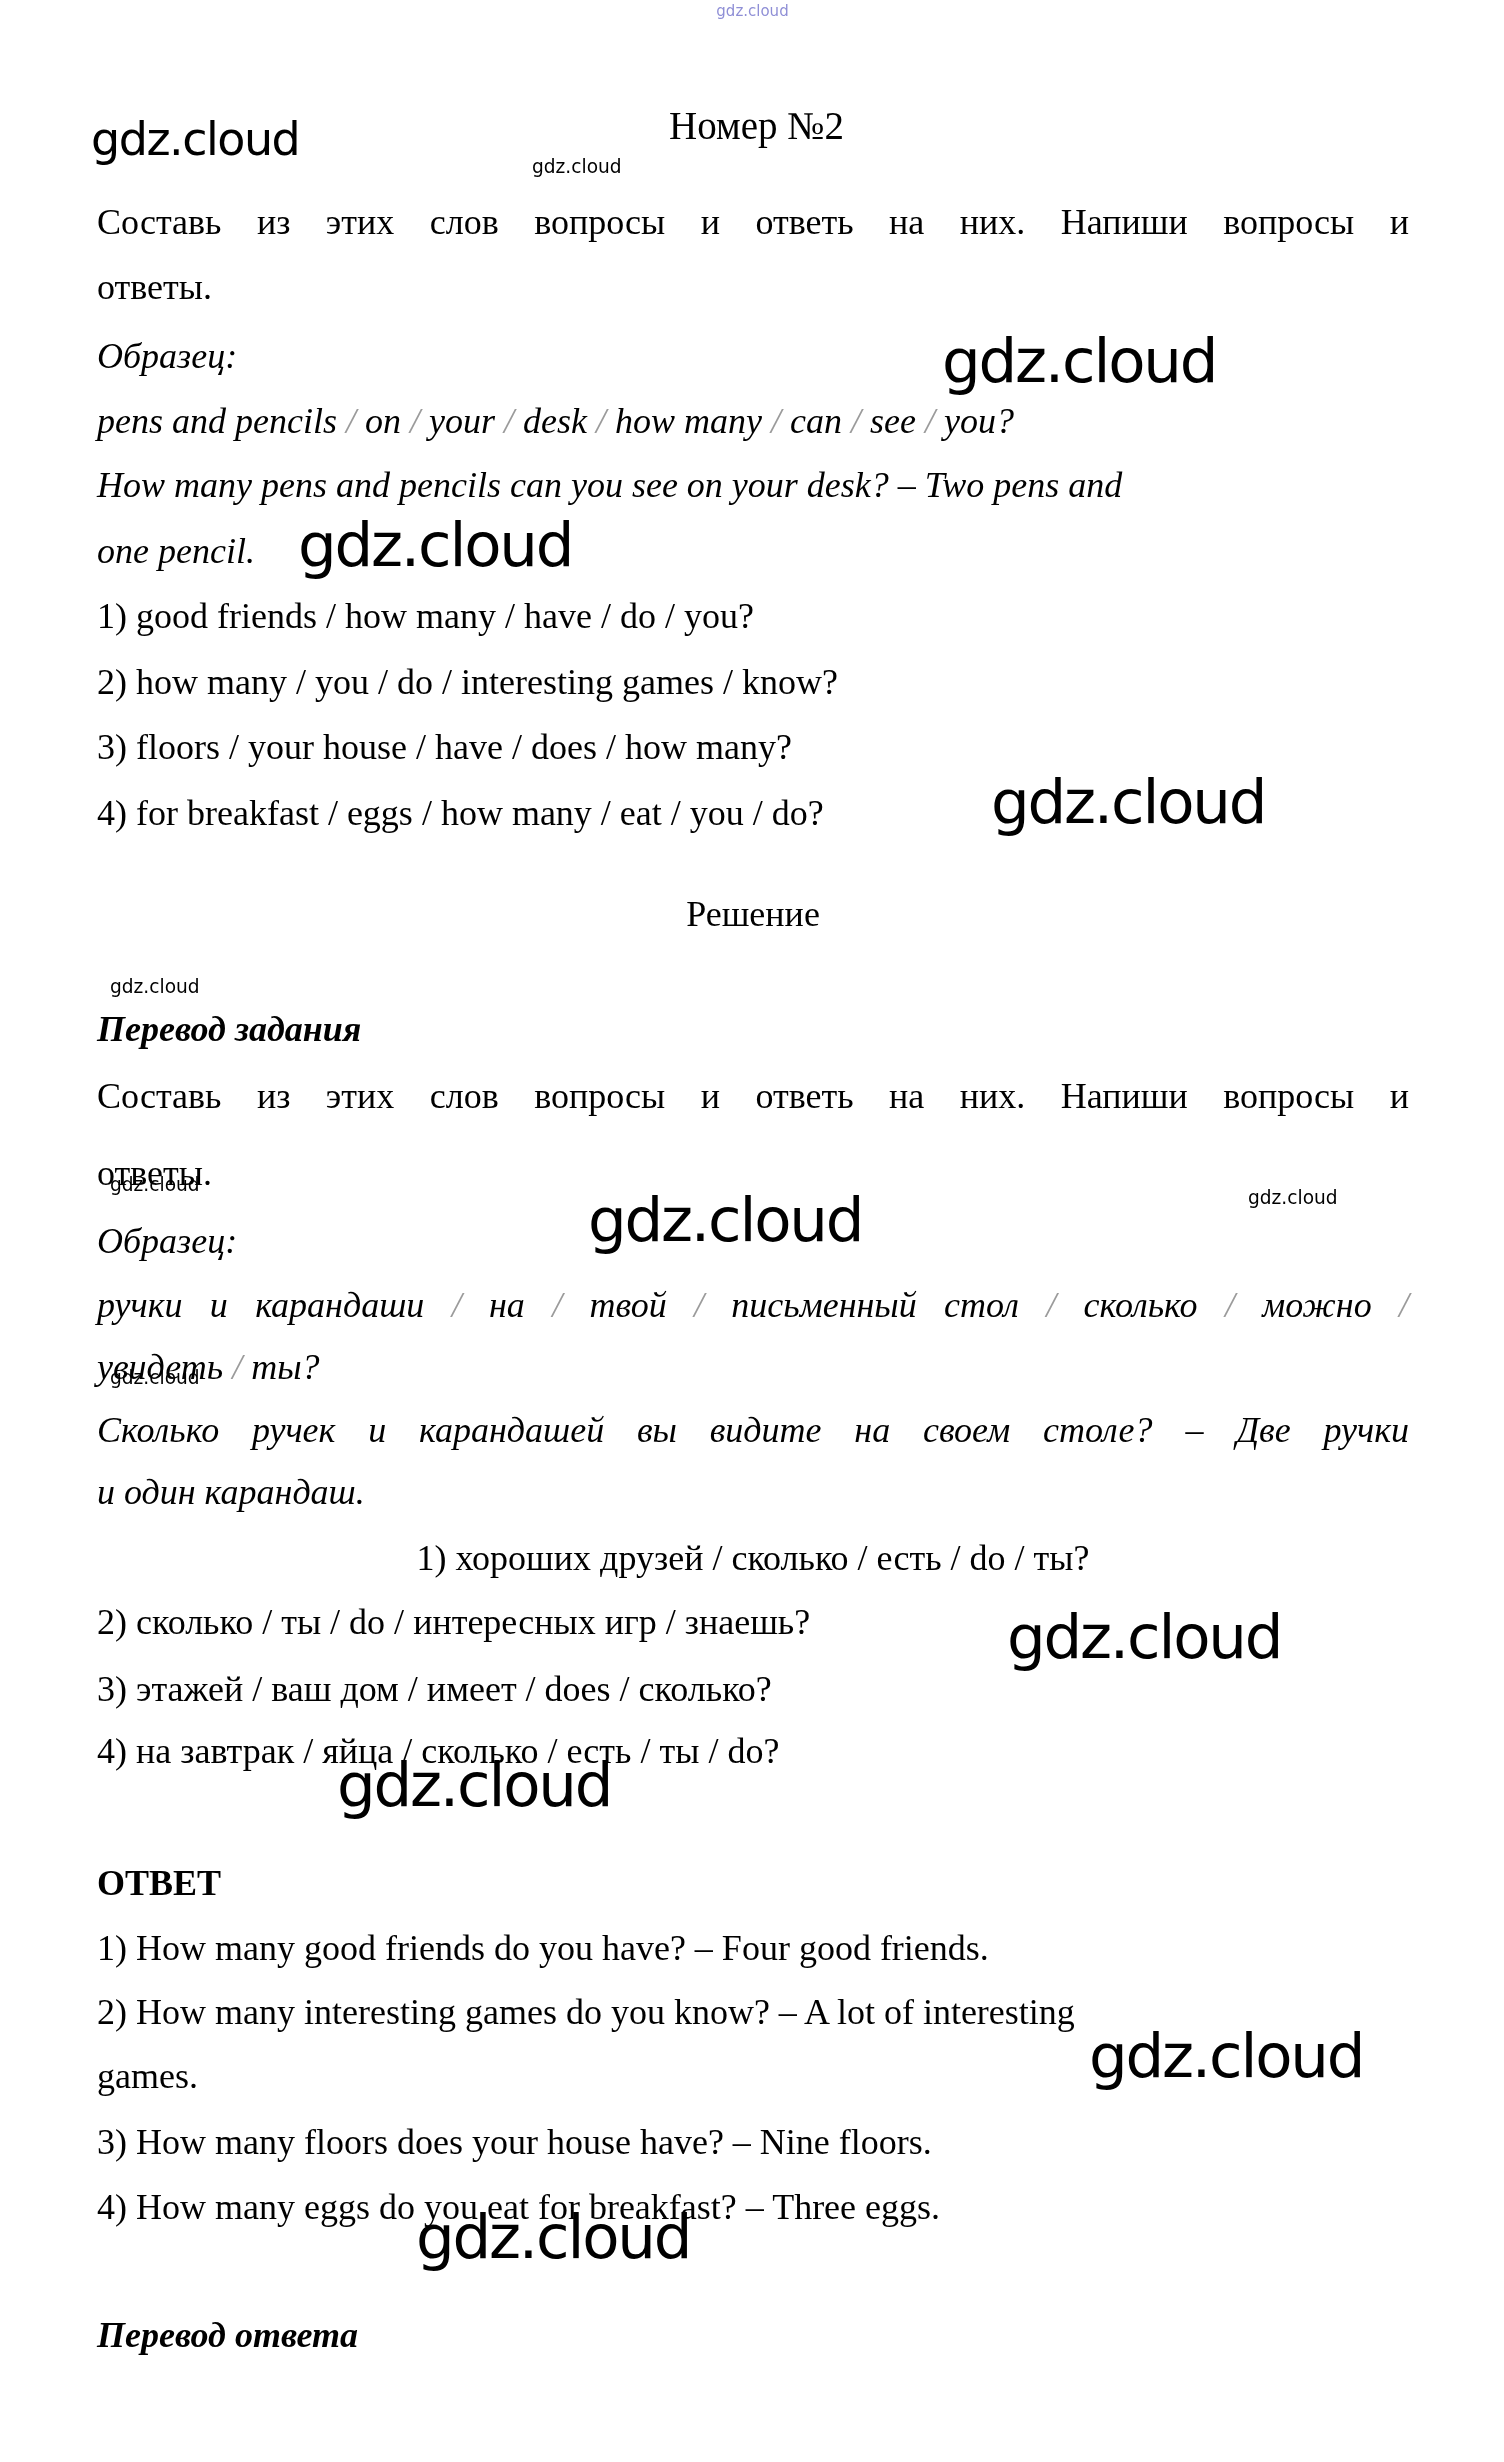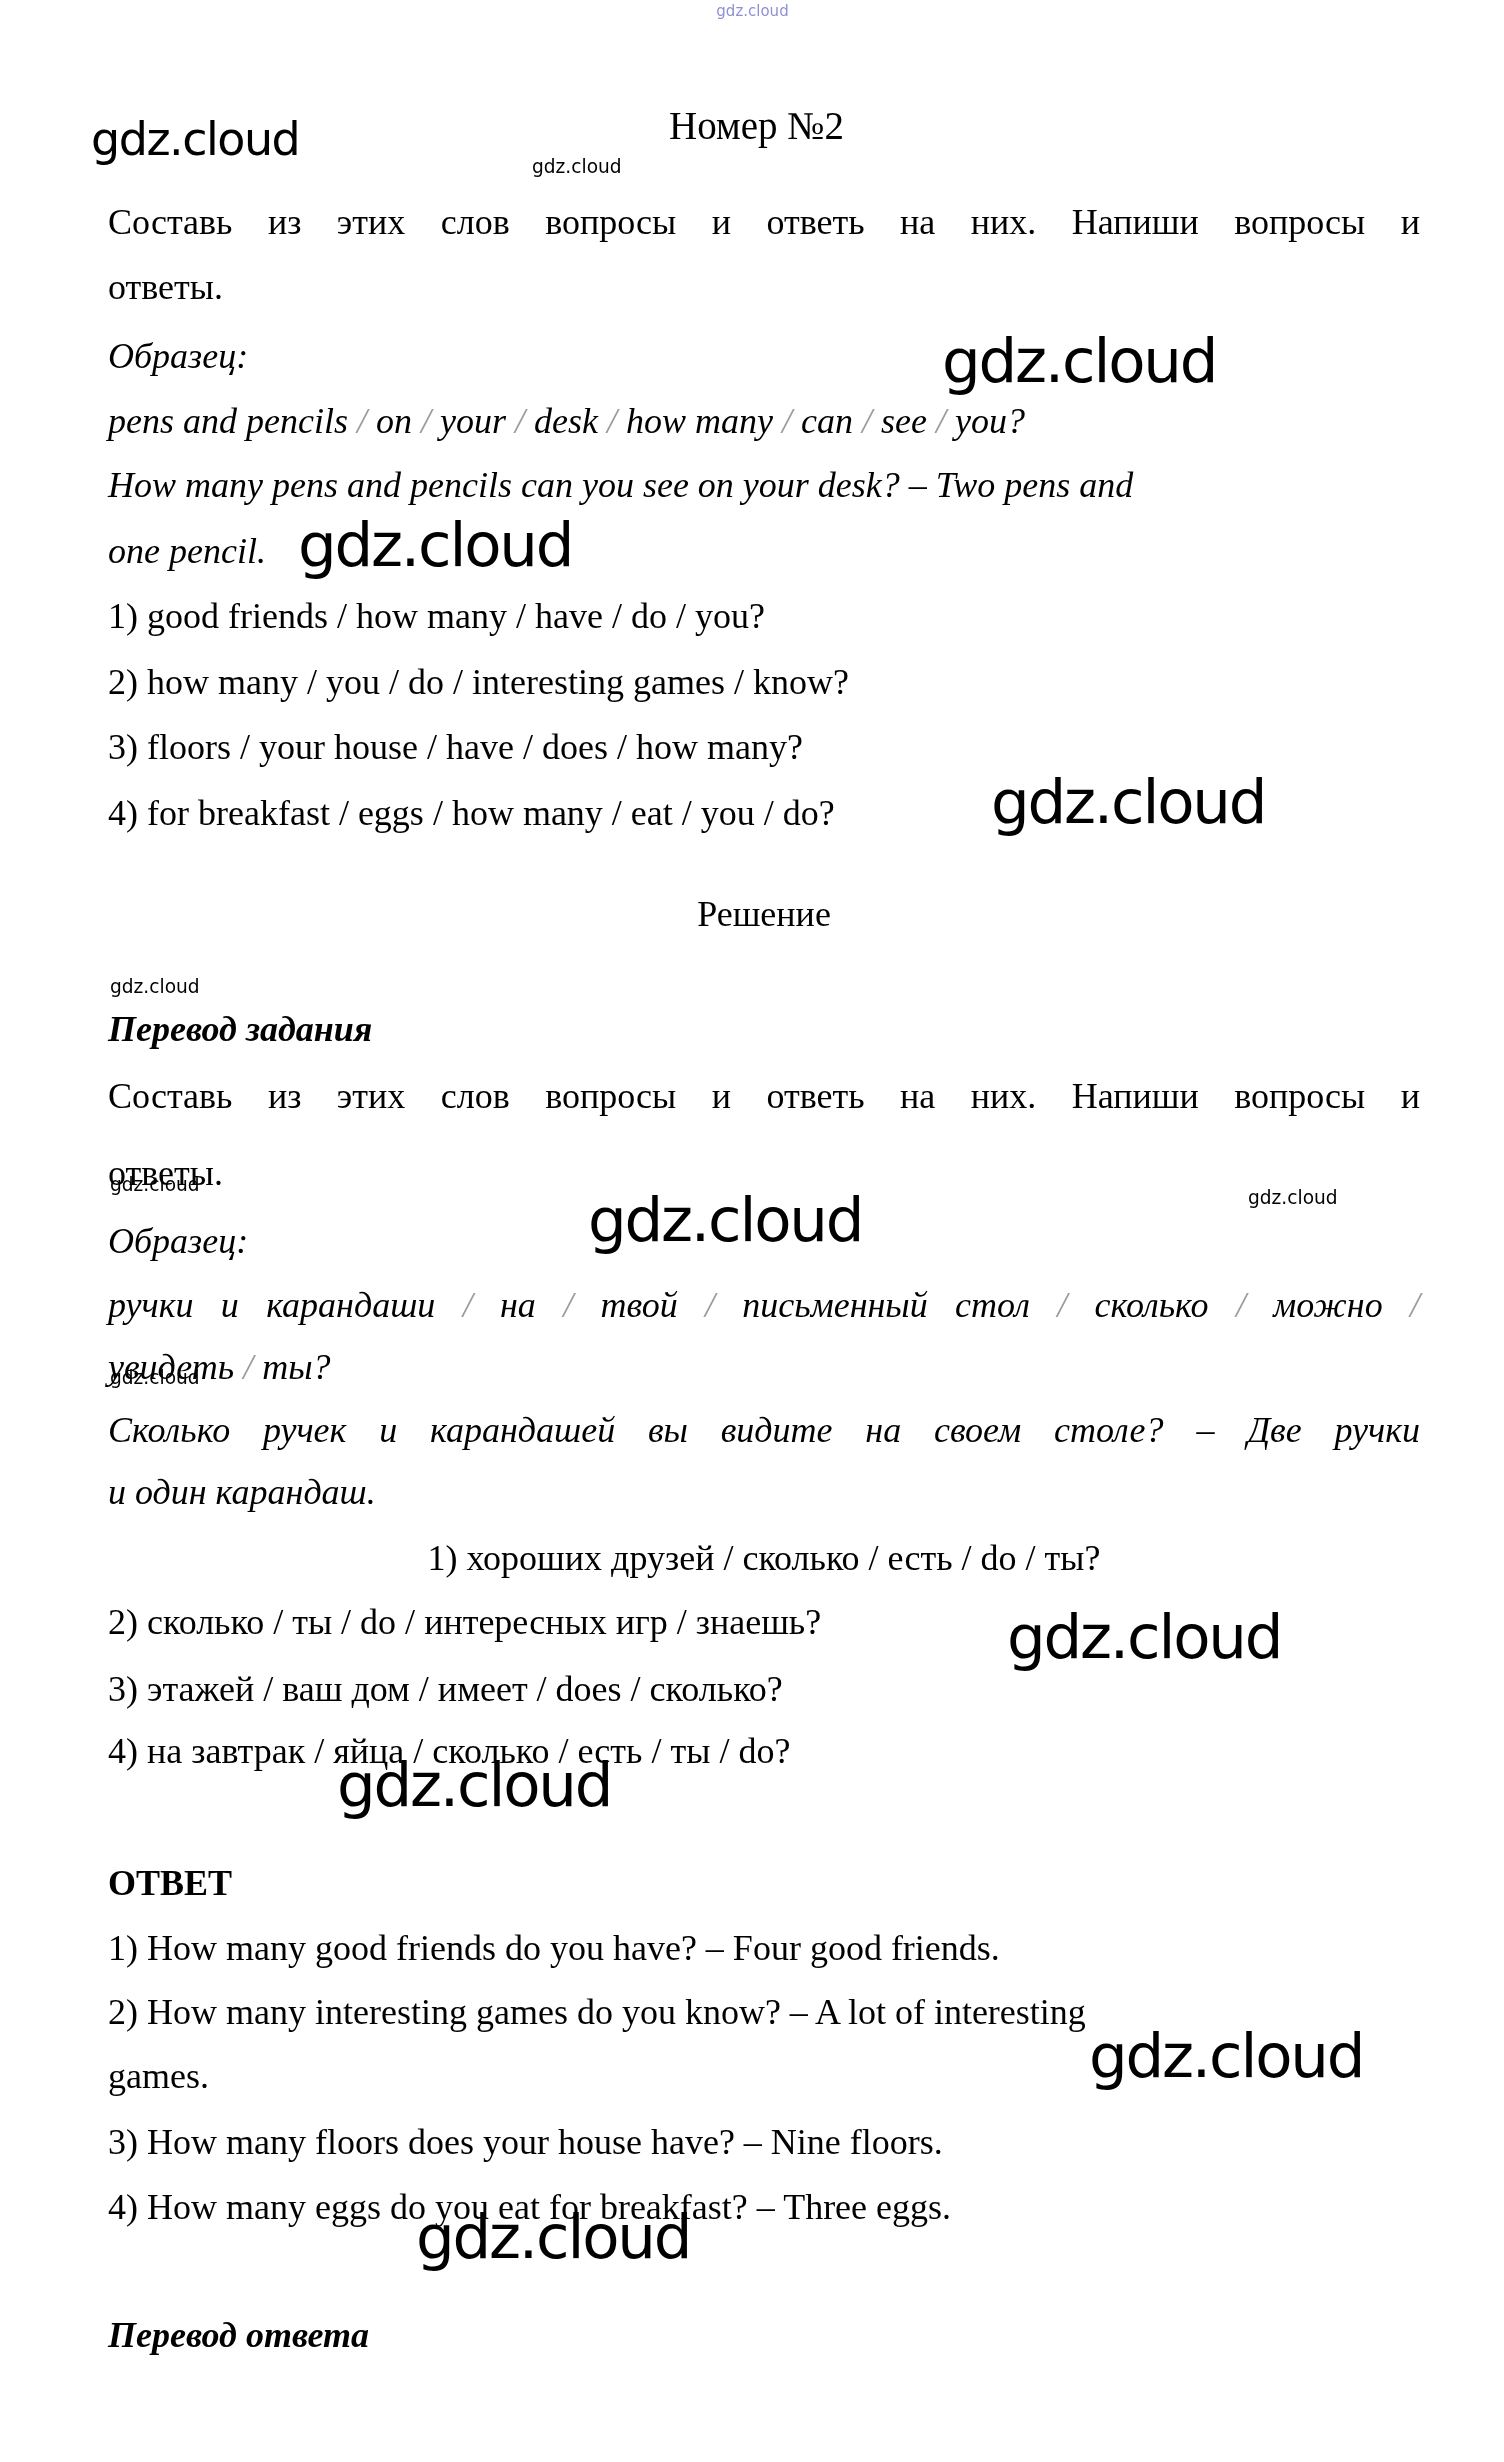--- a/index.html
+++ b/index.html
@@ -13,21 +13,20 @@
     color:#000000;
     overflow:hidden;
     padding-left:12px;
   }
   .line {
     position:absolute;
     left:97px;
     width:1312px;
     font-size:36px;
     line-height:1.25;
-    margin-left:11px;
   }
   .center { text-align:center; }
   .jl { text-align:justify; text-align-last:justify; }
   .it { font-style:italic;font-family:Liberation Serif, serif; }
   .b  { font-weight:bold; }
   .title {
     position:absolute;
     left:4px; width:100%;
     text-align:center;
     font-size:39px;

